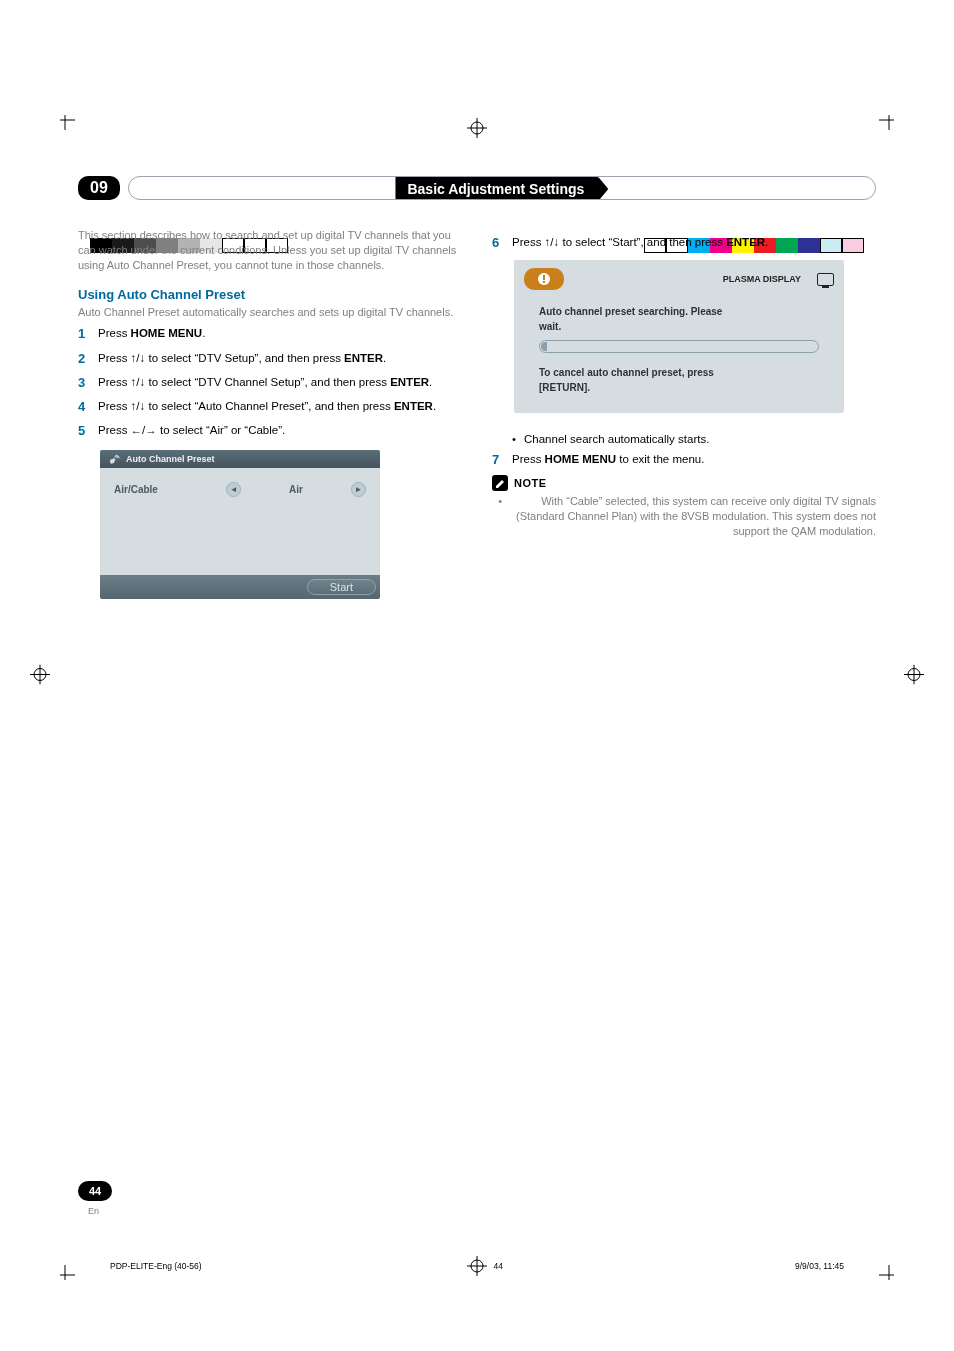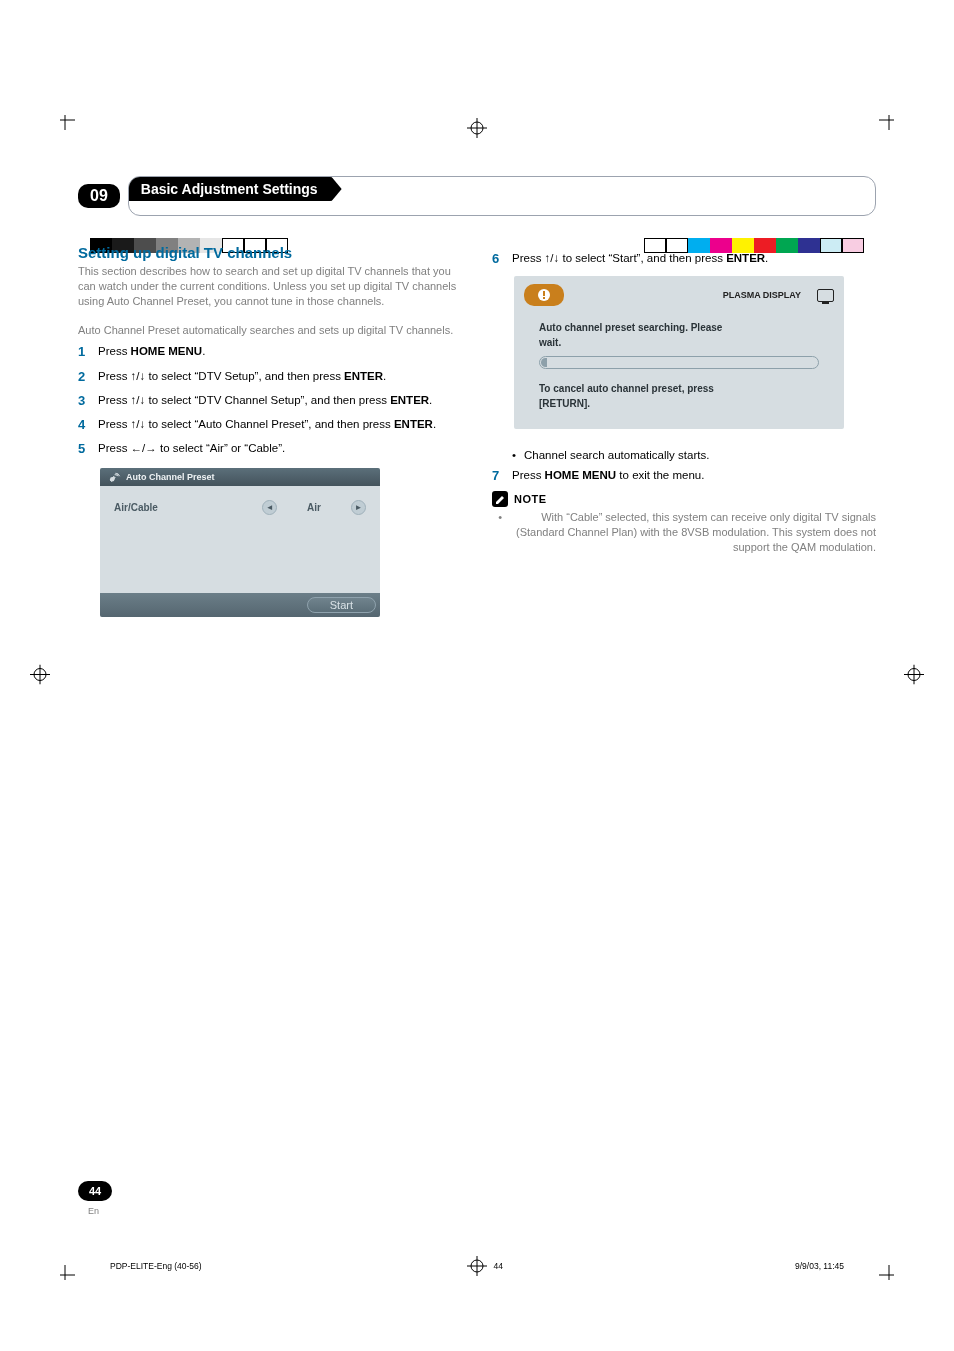--- a/index.html
+++ b/index.html
@@ -51,22 +51,23 @@
     padding: 3px 12px 3px 12px;
     border-radius: 10px;
     margin-right: 8px;
   }
   .chapter-title-bar {
     flex: 1;
     border: 1px solid #9ca3af;
     border-radius: 12px;
     padding: 0;
     position: relative;
-    height: 40px;
+    height: 24px;
     overflow: hidden;
+    text-align: center;
   }
   .chapter-title-inner {
     background: #000;
     color: #fff;
     font-weight: bold;
     font-size: 14px;
     padding: 3px 30px 3px 12px;
     border-radius: 0 12px 12px 0;
     display: inline-block;
     height: 24px;
@@ -162,21 +163,21 @@
   }
   .pill-arrow {
     width:15px; height:15px;
     background:#c0cdd4;
     border-radius:50%;
     display:flex; align-items:center; justify-content:center;
     border:1px solid #9fb0ba;
     font-size:8px; color:#4a5a63;
   }
   .pill-mid {
-    padding: 0 30px;
+    padding: 0 48px;
     text-align:center;
     font-weight:bold;
     color:#4a5a63;
     font-size:10px;
   }
   .ui-panel-footer {
     background: linear-gradient(#6b7e88, #556670);
     padding: 4px;
     text-align:right;
   }
@@ -398,22 +399,22 @@
   <div class="header-row">
     <div class="chapter-pill">09</div>
     <div class="chapter-title-bar">
       <span class="chapter-title-inner">Basic Adjustment Settings</span>
     </div>
   </div>
 
   <div class="columns">
 
     <div class="col">
-      <h2 class="section">Setting up digital TV channels</h2>
       <p class="intro">This section describes how to search and set up digital TV channels that you can watch under the current conditions. Unless you set up digital TV channels using Auto Channel Preset, you cannot tune in those channels.</p>
+      <h3 class="sub">Using Auto Channel Preset</h3>
       <p class="intro" style="margin-bottom:6px;">Auto Channel Preset automatically searches and sets up digital TV channels.</p>
       <ol class="steps">
         <li>
           <span class="num">1</span>
           <span class="txt"><span>Press </span><b>HOME MENU</b><span>.</span></span>
         </li>
         <li>
           <span class="num">2</span>
           <span class="txt"><span>Press ↑/↓ to select “DTV Setup”, and then press </span><b>ENTER</b><span>.</span></span>
         </li>

